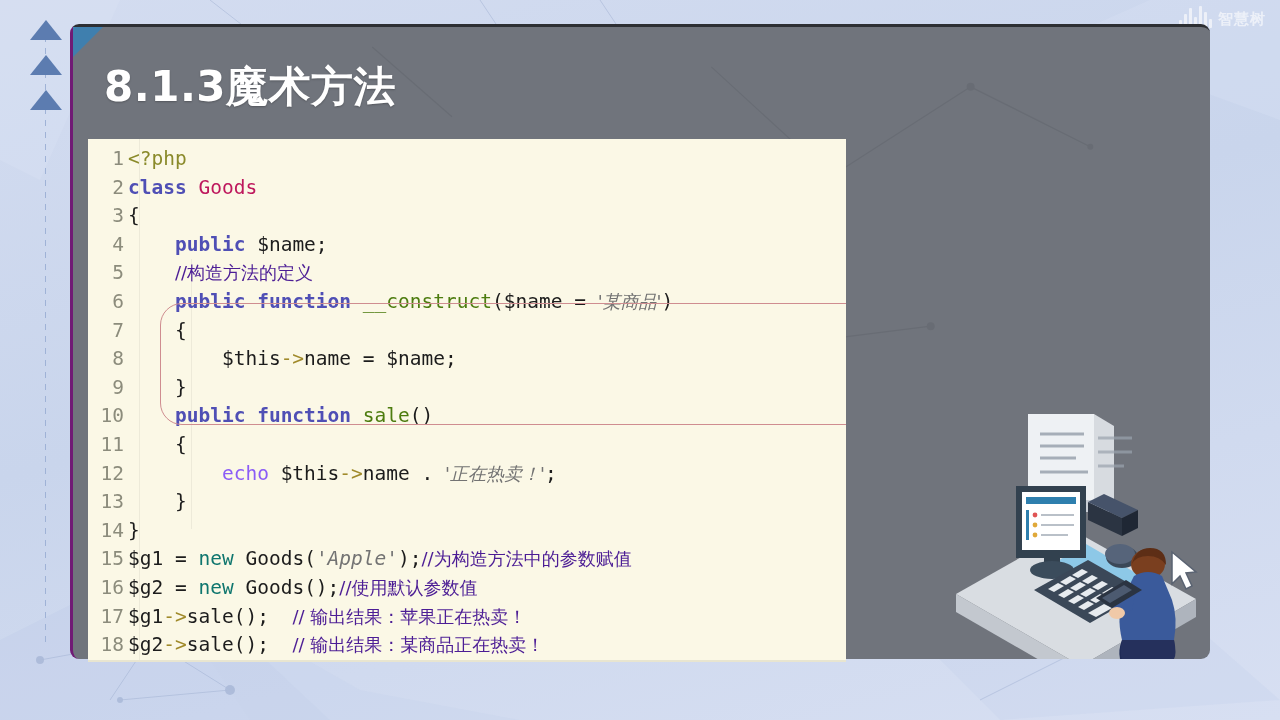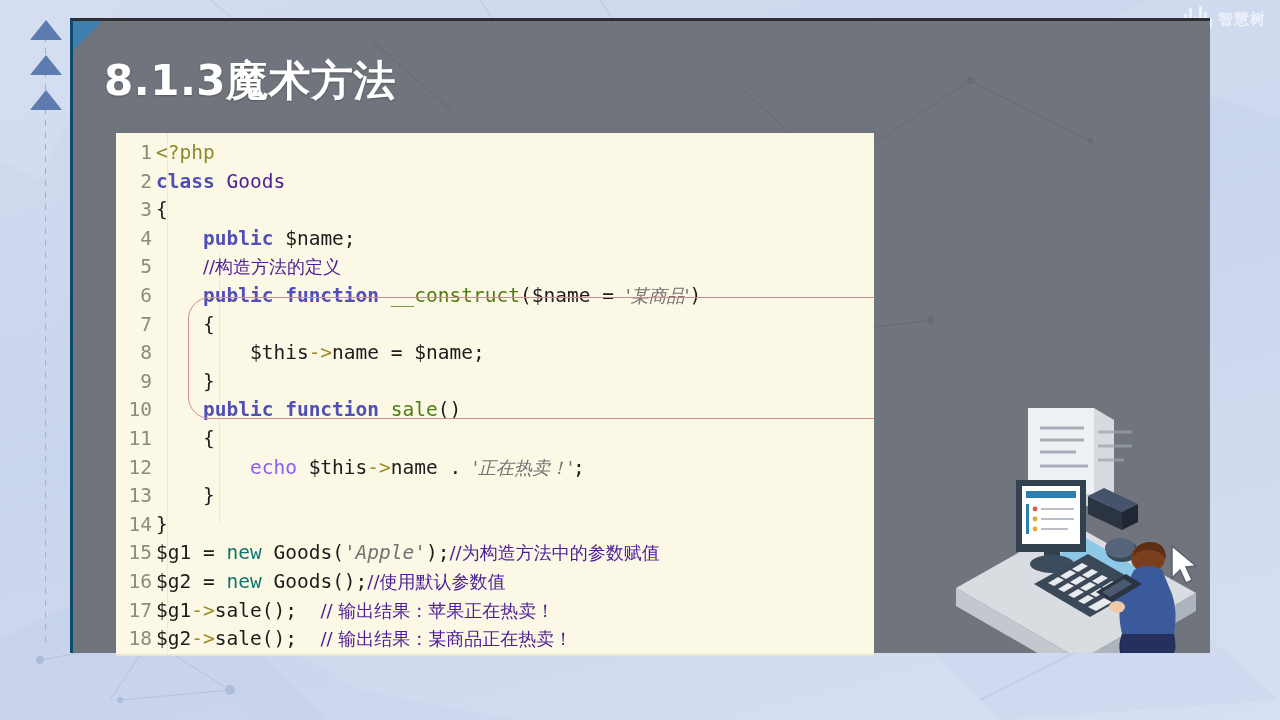--- a/index.html
+++ b/index.html
@@ -52,26 +52,27 @@
   .logo-bars i { display: block; width: 3px; background: #ffffff; border-radius: 1px; }
   .logo-text {
     color: #ffffff; font-size: 15px; letter-spacing: 1px;
     font-family: "DejaVu Sans", sans-serif; font-weight: 700;
     line-height: 1; padding-bottom: 1px;
   }
 
   
   .panel {
     position: absolute;
-    left: 70px; top: 18px;
+    left: 70px; top: 24px;
     width: 1140px; height: 635px;
     background: #70747c;
     border-top: 3px solid #2d2f33;
-    border-left: 3px solid #0c4a6e;
+    border-left: 3px solid #701a75;
     box-sizing: border-box;
+    border-radius: 9px;
   }
   .panel-net { position: absolute; inset: 0; opacity: .45; }
   .panel-corner {
     position: absolute; left: 0; top: 0;
     width: 0; height: 0;
     border-top: 30px solid #3f7fae;
     border-right: 30px solid transparent;
   }
 
   .slide-title {
@@ -87,21 +88,20 @@
   }
 
   
   .code-wrap {
     position: absolute;
     left: 15px; top: 112px;
     width: 758px; height: 523px;
     background: #fbf8e6;
     overflow: hidden;
     box-sizing: border-box;
-    margin-left: 28px;
   }
   .code-indent-guide {
     position: absolute; left: 51px; top: 0; width: 1px; height: 100%;
     background: rgba(0,0,0,.055);
   }
   .code-indent-guide2 {
     position: absolute; left: 103px; top: 120px; width: 1px; height: 270px;
     background: rgba(0,0,0,.055);
   }
   .code {
@@ -125,21 +125,21 @@
     color: #8c8c7c;
     padding-right: 4px;
     box-sizing: border-box;
   }
   .last-row {
     background: #e8e5d0;
   }
 
   
   .kw   { color: #4f4fb5; font-weight: bold; }          
-  .cls  { color: #4c1d95; }          
+  .cls  { color: #be185d; }          
   .fn   { color: #4d7c0f; }          
   .str  { color: #737373; font-style: italic; }          
   .cmt  { color: #4c1d95; }          
   .echo { color: #8b5cf6; }          
   .nw   { color: #0f766e; }          
   .php  { color: #8a8a2a; }          
   .arw  { color: #a08a2a; }          
   .pln  { color: #1c1c1c; }
 
   .cn { font-family: "DejaVu Sans", "Liberation Sans", sans-serif; font-size: 18px; }

